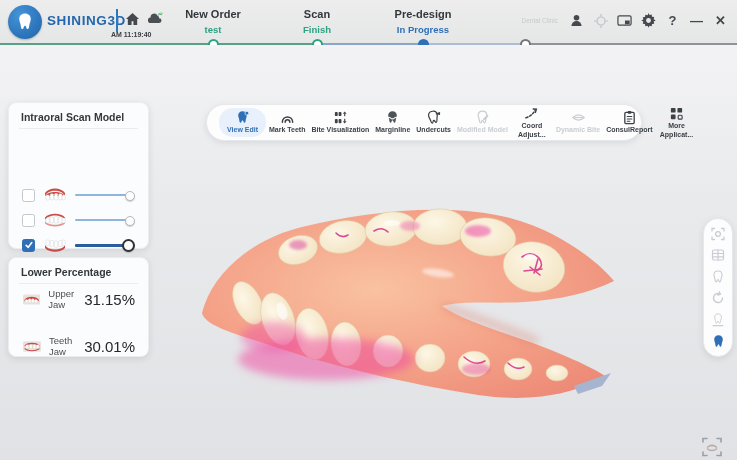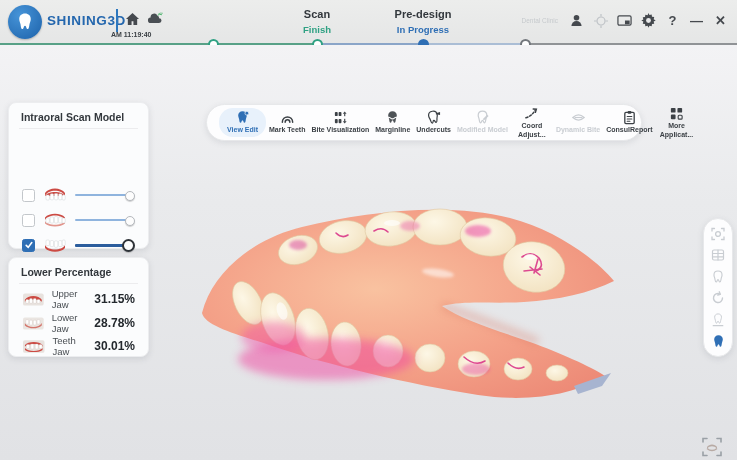--- a/index.html
+++ b/index.html
@@ -51,21 +51,21 @@
   .slider{position:relative;flex:1;margin-left:7px;height:12px;cursor:pointer;}
   .slider .track{position:absolute;top:5px;left:0;right:3px;height:2px;background:#8fb4de;border-radius:1px;}
   .slider .thumb{position:absolute;right:0;top:1.5px;width:8px;height:8px;border-radius:50%;
     background:#fdfdfd;border:1px solid #b4b8bd;box-shadow:0 1px 1px rgba(0,0,0,.18);}
   .slider.strong .track{height:3px;top:4.5px;background:#2b5d9d;}
   .slider.strong .thumb{width:9px;height:9px;top:0;border:2px solid #2e3338;}
   .view-icons{position:absolute;left:13px;right:13px;top:183px;display:flex;justify-content:space-between;align-items:center;}
   .view-ico{cursor:pointer;display:flex;}
   .plq-row{position:absolute;left:14px;right:13px;height:18px;display:flex;align-items:center;}
   .plq-label{margin-left:8px;font-size:9.5px;color:#4a4f54;}
-  .plq-value{margin-left:auto;font-size:12px;font-weight:bold;color:#24292e;}
+  .plq-value{margin-left:auto;font-size:15px;font-weight:normal;color:#24292e;}
   
   .toolpill{position:absolute;left:206px;top:59px;width:436px;height:37px;background:#fdfdfe;
     border:1px solid #e7e8ea;border-radius:19px;box-shadow:0 2px 6px rgba(70,80,90,.13);
     display:flex;align-items:center;justify-content:space-between;padding:0 12px;box-sizing:border-box;}
   .tool{display:flex;flex-direction:column;align-items:center;justify-content:center;
     padding:2px 3px;cursor:pointer;color:#3c4146;}
   .tool svg{color:#3c4146;}
   .tool .tlabel{font-size:7px;font-weight:bold;color:#3c4146;margin-top:1px;text-align:center;
     line-height:1.15;white-space:nowrap;}
   .tool.wrap .tlabel{white-space:normal;width:36px;}
@@ -113,20 +113,24 @@
     </div>
     <div class="hdr-btn" style="left:146px">
       <svg width="22" height="16" viewBox="0 0 22 16">
         <path d="M14 4a2.5 2.5 0 0 1 2 2.5c0 .2 0 .3-.1.5A3 3 0 0 1 16 13H6a3.4 3.4 0 0 1-.4-6.8A4.4 4.4 0 0 1 14 4Z" fill="#4a4f54"></path>
         <path d="M14.5 3.2a4 4 0 0 1 4.6-.6" stroke="#3fae62" stroke-width="1.1" fill="none" stroke-linecap="round"></path>
         <path d="M15.6 1.4a6 6 0 0 1 4.6-.5" stroke="#3fae62" stroke-width="1.1" fill="none" stroke-linecap="round" opacity=".7"></path>
       </svg>
     </div>
     <div class="time">AM 11:19:40</div>
 
+    <div class="step done" style="left:165px">
+      <div class="slabel">New Order</div>
+      <div class="sstatus">test</div>
+    </div>
     <div class="step active" style="left:375px">
       <div class="slabel">Pre-design</div>
       <div class="sstatus">In Progress</div>
     </div>
     <div class="step done" style="left:269px">
       <div class="slabel">Scan</div>
       <div class="sstatus">Finish</div>
     </div>
 
     <div class="win-icons">
@@ -474,34 +478,20 @@
             <rect x="3" y="6.5" width="3" height="4" rx=".8"></rect>
               <rect x="7" y="5.5" width="3" height="5" rx=".8"></rect>
             <rect x="11" y="5.5" width="3" height="5" rx=".8"></rect>
               <rect x="15" y="6.5" width="3" height="4" rx=".8"></rect>
             </g>
           </svg>
         <span class="plq-label">Upper Jaw</span>
         <span class="plq-value">31.15%</span>
       </div>
 
-      <div class="plq-row" style="top:56px">
-        <svg width="22" height="13" viewBox="0 0 22 13">
-          <rect x="0" y="0" width="22" height="13" rx="2" fill="#eae5e1"></rect>
-          <path d="M2,6 C5,11.5 17,11.5 20,6 L20,8.5 C16,12.5 6,12.5 2,8.5Z" fill="#d4766d"></path>
-          <g fill="#fff" stroke="#c9b9b4" stroke-width=".3">
-            <rect x="3" y="2.5" width="3" height="4.5" rx=".8"></rect>
-              <rect x="7" y="3" width="3" height="5" rx=".8"></rect>
-            <rect x="11" y="3" width="3" height="5" rx=".8"></rect>
-              <rect x="15" y="2.5" width="3" height="4.5" rx=".8"></rect>
-            </g>
-          </svg>
-        <span class="plq-label">Lower Jaw</span>
-        <span class="plq-value">28.78%</span>
-      </div>
 
       <div class="plq-row" style="top:79px">
         <svg width="22" height="13" viewBox="0 0 22 13">
           <rect x="0" y="0" width="22" height="13" rx="2" fill="#e8e2de"></rect>
           <path d="M2,5 C5,1 17,1 20,5 L20,6.5 C16,3 6,3 2,6.5Z" fill="#cc4a43"></path>
           <path d="M2,8 C5,12 17,12 20,8 L20,10 C16,13 6,13 2,10Z" fill="#cc4a43"></path>
           <g fill="#fff" stroke="#c9b9b4" stroke-width=".3">
             <rect x="3.5" y="4.5" width="3" height="4" rx=".8"></rect>
               <rect x="8" y="4" width="3" height="5" rx=".8"></rect>
             <rect x="12.5" y="4" width="3" height="5" rx=".8"></rect>

